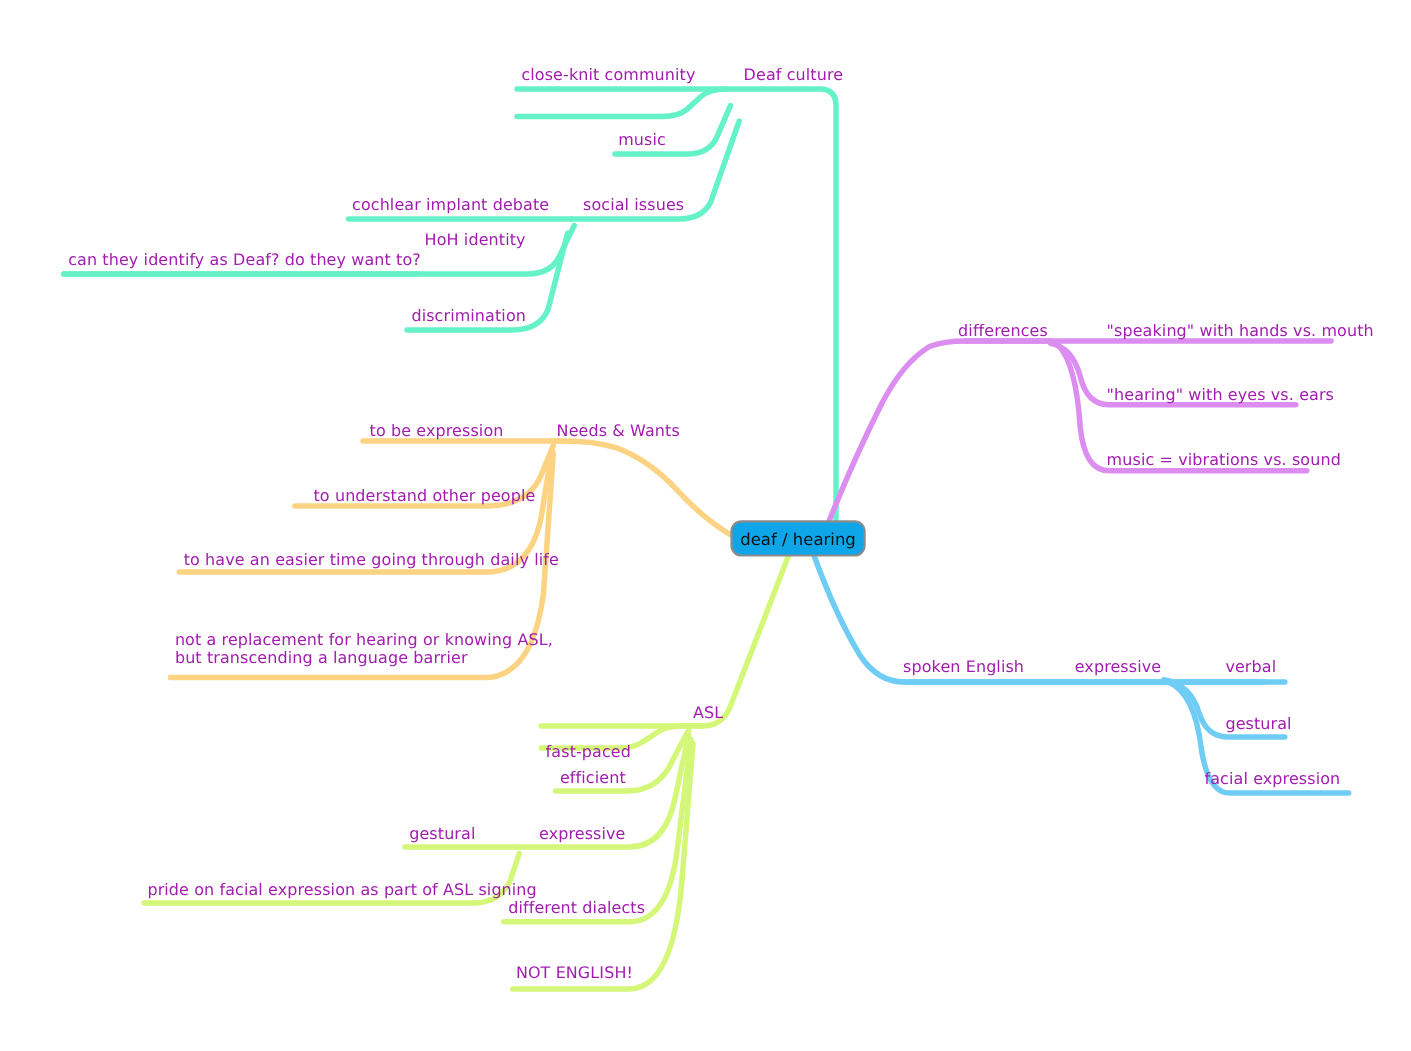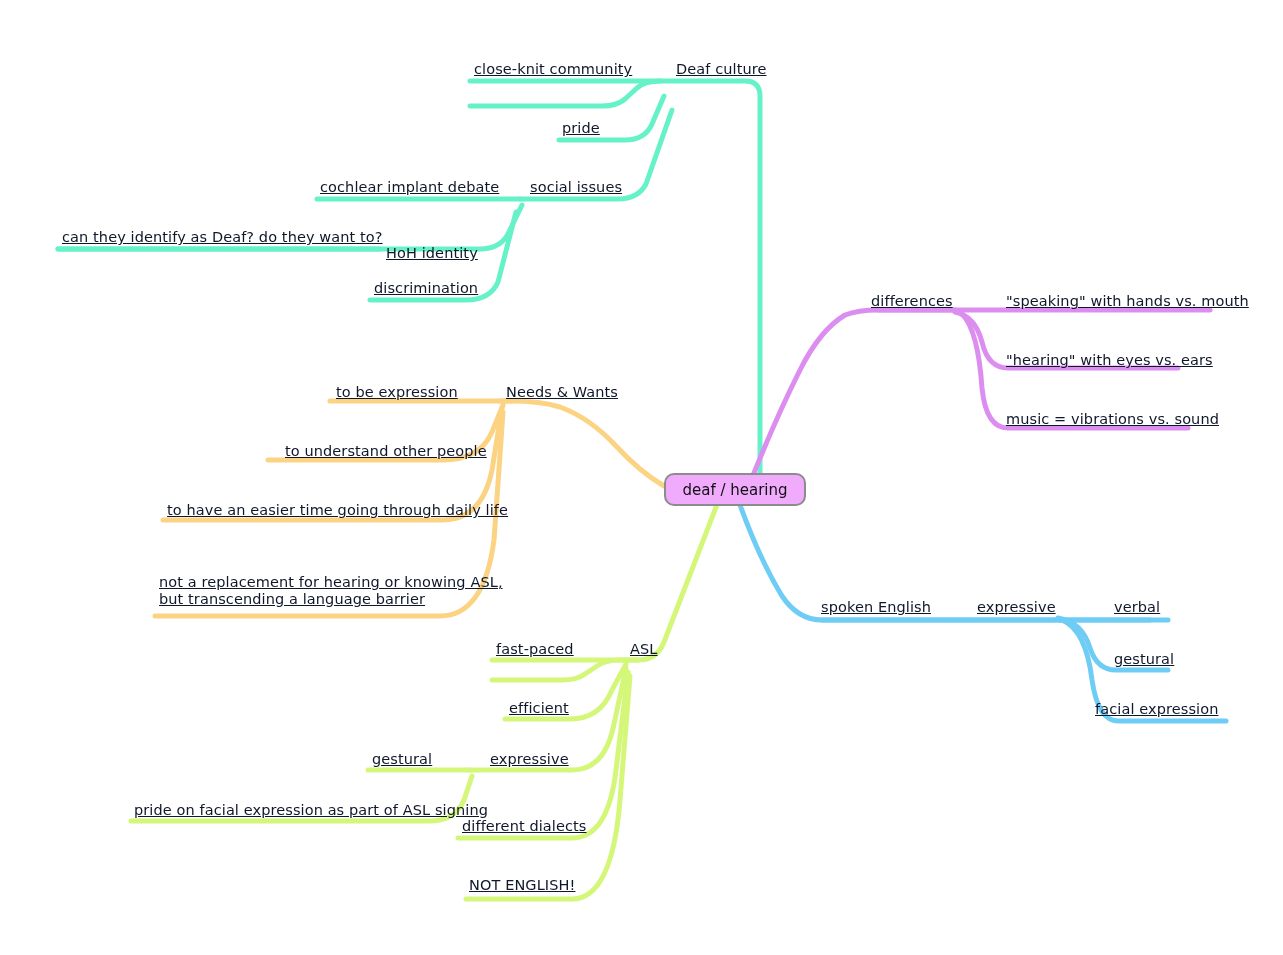--- a/index.html
+++ b/index.html
@@ -28,37 +28,36 @@
   }
   .branch-path {
     fill: none;
     stroke-linecap: round;
     stroke-linejoin: round;
     stroke-width: 5;
   }
   .node-label {
     position: absolute;
     font-size: 14.5px;
-    color: #0f172a;
+    color: #a21caf;
     white-space: pre;
     line-height: 17px;
     letter-spacing: 0.1px;
     font-family: "DejaVu Sans", "Liberation Sans", sans-serif;
-    text-decoration: underline;
   }
   .root-node {
     position: absolute;
     left: 664px;
     top: 473px;
-    width: 142px;
+    width: 123px;
     height: 33px;
     box-sizing: border-box;
     border: 2px solid #8c8c8c;
     border-radius: 10px;
-    background: #f0abfc;
+    background: #0ea5e9;
     display: flex;
     align-items: center;
     justify-content: center;
   }
   .root-node-label {
     font-size: 15px;
     color: #111111;
     white-space: pre;
     font-family: "DejaVu Sans", "Liberation Sans", sans-serif;
   }
@@ -99,37 +98,37 @@
         <path class="branch-path" d="M 822,620 L 1150,620" stroke="#6fcdf5"></path>
         <path class="branch-path" d="M 1060,620 L 1168,620" stroke="#6fcdf5"></path>
         <path class="branch-path" d="M 1058,618 Q 1082,622 1090,648 Q 1097,670 1116,670 L 1168,670" stroke="#6fcdf5"></path>
         <path class="branch-path" d="M 1062,620 Q 1086,630 1092,680 Q 1098,721 1118,721 L 1226,721" stroke="#6fcdf5"></path>
       </g>
   </svg>
 
   <div id="labels-layer">
       <div class="node-label" style="left: 676px; top: 61px;">Deaf culture</div>
       <div class="node-label" style="left: 474px; top: 61px;">close-knit community</div>
-      <div class="node-label" style="left: 562px; top: 120px;">pride</div>
+      <div class="node-label" style="left: 562px; top: 120px;">music</div>
       <div class="node-label" style="left: 530px; top: 179px; text-align: center;">social issues</div>
       <div class="node-label" style="left: 320px; top: 179px;">cochlear implant debate</div>
-      <div class="node-label" style="left: 386px; top: 245px;">HoH identity</div>
+      <div class="node-label" style="left: 386px; top: 211px;">HoH identity</div>
       <div class="node-label" style="left: 62px; top: 229px;">can they identify as Deaf? do they want to?</div>
       <div class="node-label" style="left: 374px; top: 280px;">discrimination</div>
       <div class="node-label" style="left: 871px; top: 293px;">differences</div>
       <div class="node-label" style="left: 1006px; top: 293px;">"speaking" with hands vs. mouth</div>
       <div class="node-label" style="left: 1006px; top: 352px;">"hearing" with eyes vs. ears</div>
       <div class="node-label" style="left: 1006px; top: 411px;">music = vibrations vs. sound</div>
       <div class="node-label" style="left: 506px; top: 384px;">Needs &amp; Wants</div>
       <div class="node-label" style="left: 336px; top: 384px;">to be expression</div>
       <div class="node-label" style="left: 285px; top: 443px;">to understand other people</div>
       <div class="node-label" style="left: 167px; top: 502px;">to have an easier time going through daily life</div>
       <div class="node-label" style="left: 159px; top: 574px;">not a replacement for hearing or knowing ASL,<br>but transcending a language barrier</div>
       <div class="node-label" style="left: 630px; top: 641px;">ASL</div>
-      <div class="node-label" style="left: 496px; top: 641px;">fast-paced</div>
+      <div class="node-label" style="left: 496px; top: 676px;">fast-paced</div>
       <div class="node-label" style="left: 509px; top: 700px; text-align: center;">efficient</div>
       <div class="node-label" style="left: 490px; top: 751px;">expressive</div>
       <div class="node-label" style="left: 372px; top: 751px;">gestural</div>
       <div class="node-label" style="left: 134px; top: 802px;">pride on facial expression as part of ASL signing</div>
       <div class="node-label" style="left: 462px; top: 818px;">different dialects</div>
       <div class="node-label" style="left: 469px; top: 877px;">NOT ENGLISH!</div>
       <div class="node-label" style="left: 821px; top: 599px; text-align: center;">spoken English</div>
       <div class="node-label" style="left: 977px; top: 599px;">expressive</div>
       <div class="node-label" style="left: 1114px; top: 599px; text-align: right;">verbal</div>
       <div class="node-label" style="left: 1114px; top: 651px;">gestural</div>

